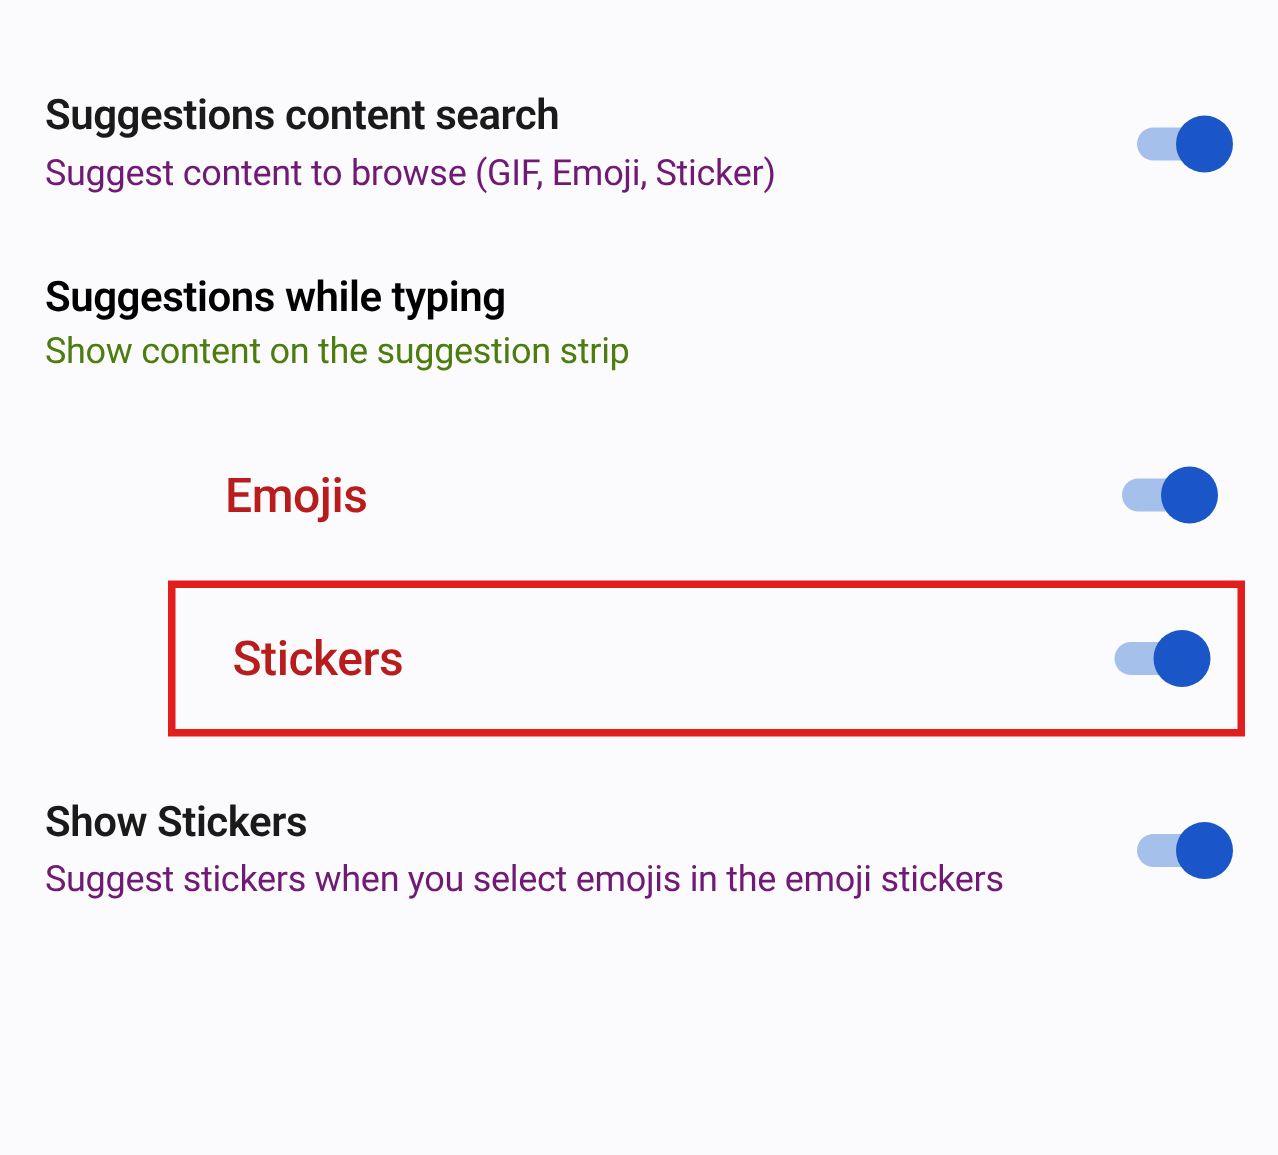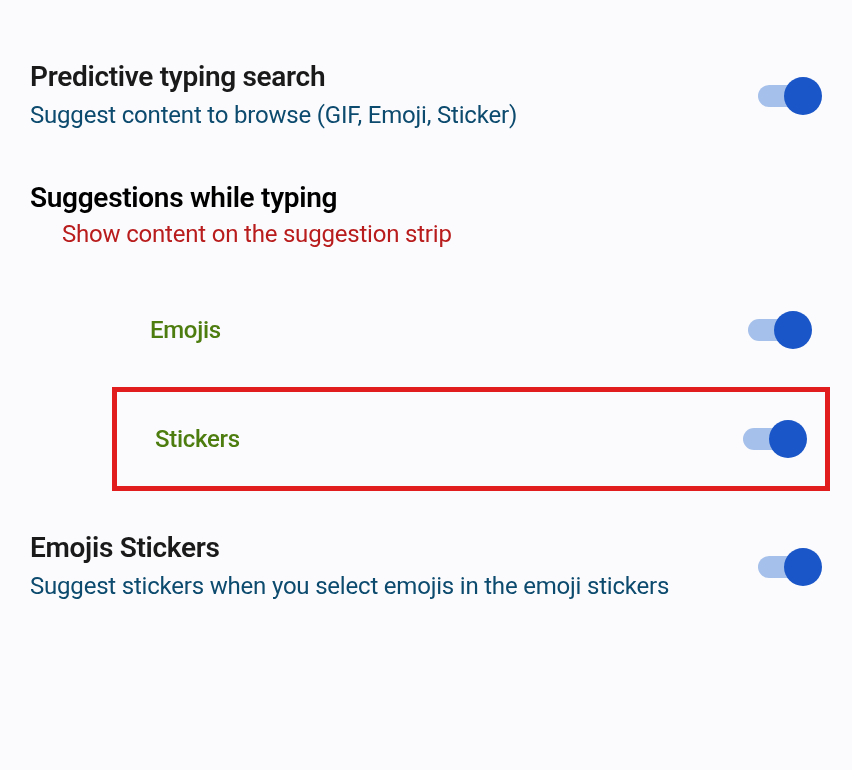--- a/index.html
+++ b/index.html
@@ -32,51 +32,50 @@
     .setting-title {
       font-size: 28px;
       font-weight: 600;
       color: #1a1a1a;
       letter-spacing: -0.3px;
       margin-bottom: 6px;
     }
     .setting-subtitle {
       font-size: 24px;
       font-weight: 400;
-      color: #0c4a6e;
+      color: #701a75;
       line-height: 1.35;
       letter-spacing: -0.2px;
     }
     .section-header {
       margin-bottom: 35px;
     }
     .section-title {
       font-size: 28px;
       font-weight: 600;
       color: #000000;
       letter-spacing: -0.3px;
       margin-bottom: 6px;
     }
     .section-subtitle {
       font-size: 24px;
       font-weight: 400;
-      color: #b91c1c;
+      color: #4d7c0f;
       letter-spacing: -0.2px;
-      margin-left: 32px;
     }
     .sub-item-row {
       display: flex;
       align-items: center;
       justify-content: space-between;
       padding: 28px 10px 28px 120px;
     }
     .sub-item-label {
-      font-size: 24px;
+      font-size: 32px;
       font-weight: 500;
-      color: #4d7c0f;
+      color: #b91c1c;
       letter-spacing: -0.3px;
     }
     .highlight-box {
       border: 5px solid #e11d1d;
       margin-left: 82px;
       margin-right: -8px;
       margin-top: 10px;
       margin-bottom: 25px;
     }
     .highlight-box .sub-item-row {
@@ -114,21 +113,21 @@
       margin-top: 30px;
     }
   </style>
 </head>
 <body>
 
 <div class="settings-container">
 
   <div class="setting-row">
     <div class="setting-text">
-      <div class="setting-title">Predictive typing search</div>
+      <div class="setting-title">Suggestions content search</div>
       <div class="setting-subtitle">Suggest content to browse (GIF, Emoji, Sticker)</div>
     </div>
     <div class="toggle">
       <div class="toggle-track"></div>
       <div class="toggle-thumb"></div>
     </div>
   </div>
 
   <div class="section-header">
     <div class="section-title">Suggestions while typing</div>
@@ -148,21 +147,21 @@
       <div class="sub-item-label">Stickers</div>
       <div class="toggle">
         <div class="toggle-track"></div>
         <div class="toggle-thumb"></div>
       </div>
     </div>
   </div>
 
   <div class="setting-row bottom-setting">
     <div class="setting-text">
-      <div class="setting-title">Emojis Stickers</div>
+      <div class="setting-title">Show Stickers</div>
       <div class="setting-subtitle">Suggest stickers when you select emojis in the emoji stickers</div>
     </div>
     <div class="toggle">
       <div class="toggle-track"></div>
       <div class="toggle-thumb"></div>
     </div>
   </div>
 
 </div>
 

